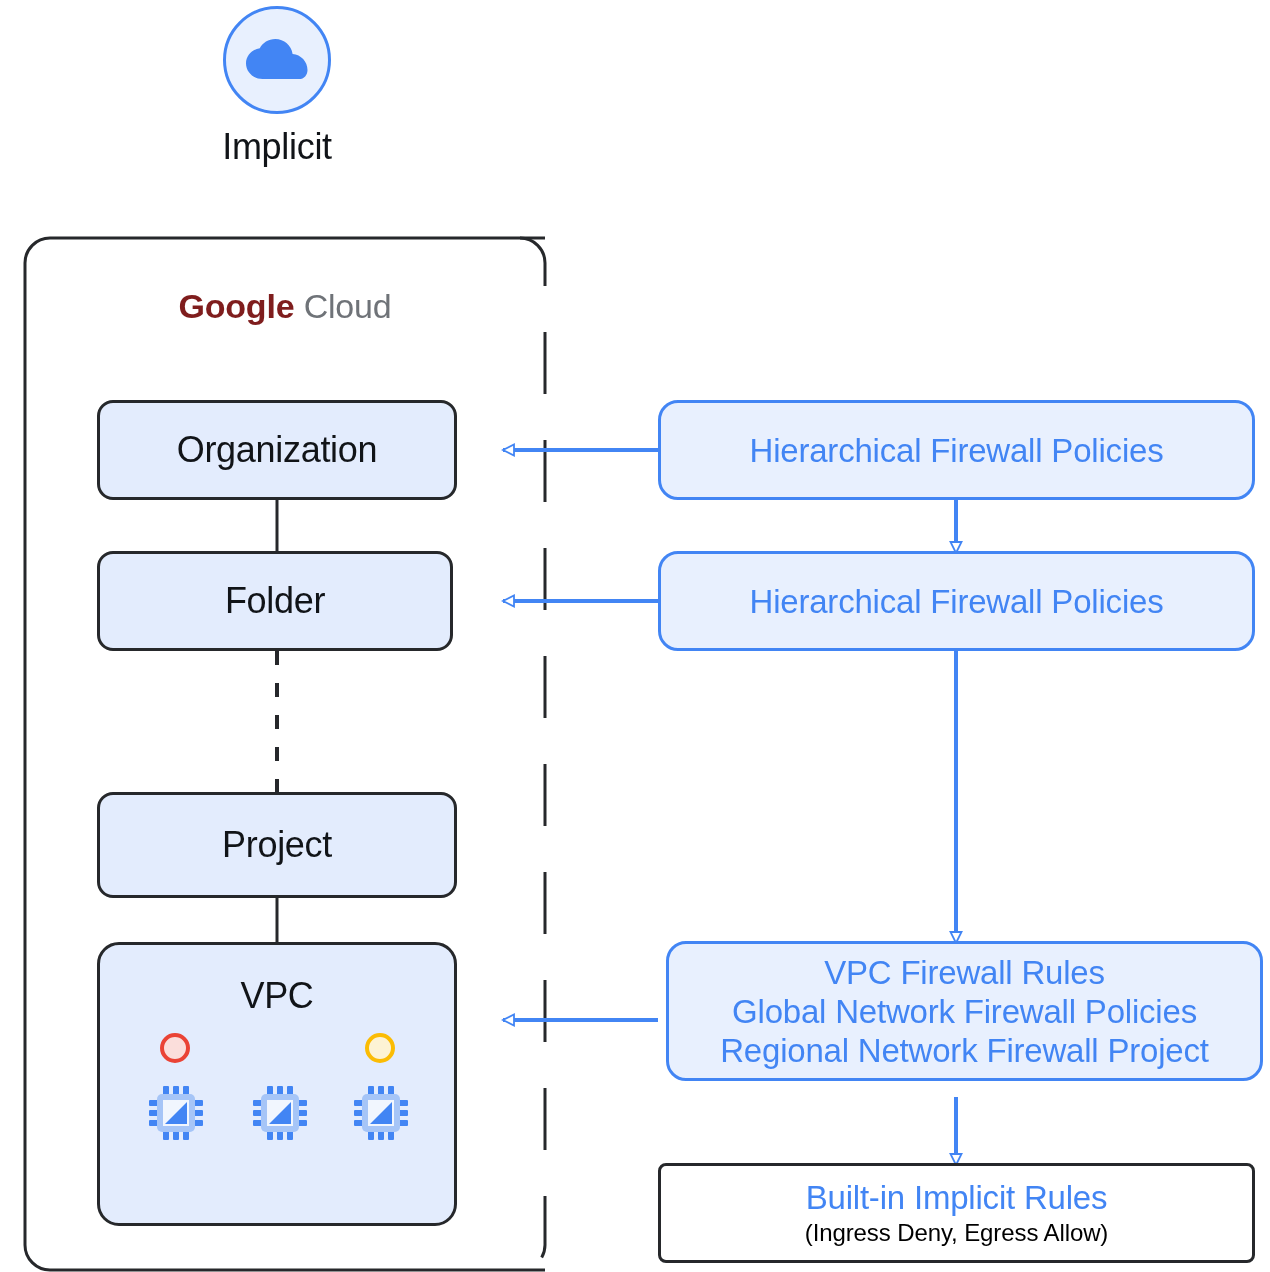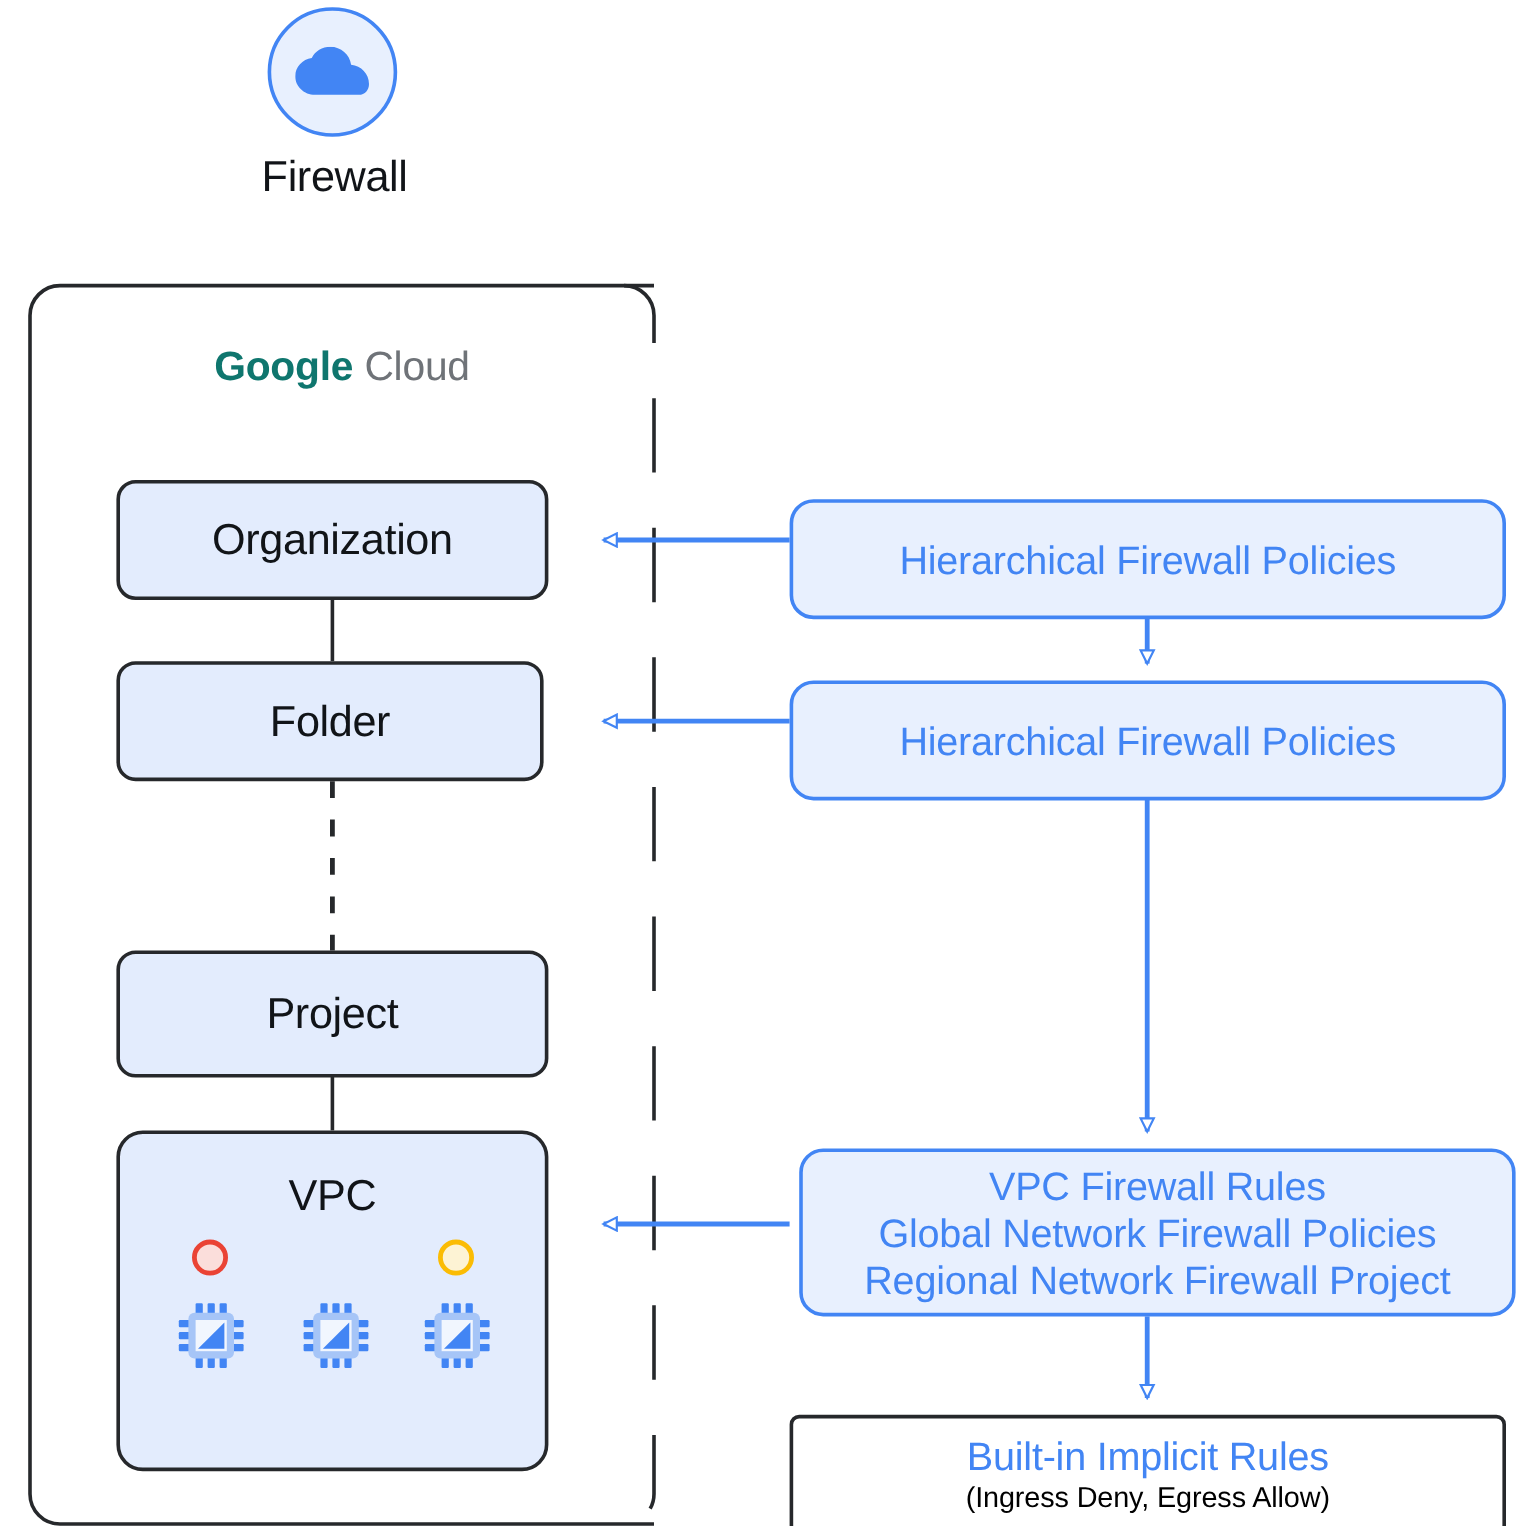--- a/index.html
+++ b/index.html
@@ -70,21 +70,21 @@
   #gc-title {
     position: absolute;
     left: 0;
     top: 50px;
     width: 520px;
     text-align: center;
     font-size: 34px;
     color: #5f6368;
     letter-spacing: -0.2px;
   }
-  #gc-title .g-bold { font-weight: 600; color: #0f766e; }
+  #gc-title .g-bold { font-weight: 600; color: #7f1d1d; }
   #gc-title .g-light { font-weight: 400; color: #6f7378; }
   
   .node-box {
     position: absolute;
     box-sizing: border-box;
     border: 3px solid #26282b;
     border-radius: 16px;
     background: #e3ecfd;
     display: flex;
     align-items: center;
@@ -137,21 +137,20 @@
     box-sizing: border-box;
     border: 3px solid #4285f4;
     border-radius: 20px;
     background: #e8f0fe;
     display: flex;
     flex-direction: column;
     align-items: center;
     justify-content: center;
     color: #4285f4;
     text-align: left;
-    margin-top: 16px;
   }
   .policy-line {
     font-size: 33px;
     line-height: 39px;
     color: #4285f4;
     letter-spacing: -0.2px;
     white-space: nowrap;
   }
   #box-hfp-org    { left: 658px; top: 400px; width: 597px; height: 100px; }
   #box-hfp-folder { left: 658px; top: 551px; width: 597px; height: 100px; }
@@ -184,21 +183,21 @@
 <div id="canvas">
 
   <div id="internet-node">
     <div id="internet-circle">
       <span>
         <svg width="62" height="42" viewBox="0 0 62 42">
           <path d="M16.5 40 C7.4 40 0 33.0 0 24.5 C0 16.8 6.0 10.4 13.8 9.3 C16.6 3.7 22.5 0 29.3 0 C38.1 0 45.4 6.5 46.6 14.9 C55.0 15.6 61.5 22.5 61.5 30.9 C61.5 35.9 58.2 40 53.0 40 Z" fill="#4285f4"></path>
         </svg>
       </span>
     </div>
-    <div id="internet-label">Firewall</div>
+    <div id="internet-label">Implicit</div>
   </div>
 
   <svg class="svg-layer" viewBox="0 0 1270 1272">
     <defs>
       <marker id="arrow-open-blue" markerWidth="14" markerHeight="14" refX="12" refY="7" orient="auto" markerUnits="userSpaceOnUse">
         <path d="M12,7 L1,1.5 L1,12.5 Z" fill="#ffffff" stroke="#4285f4" stroke-width="1.8" stroke-linejoin="miter"></path>
       </marker>
     </defs>
 
     <g>

